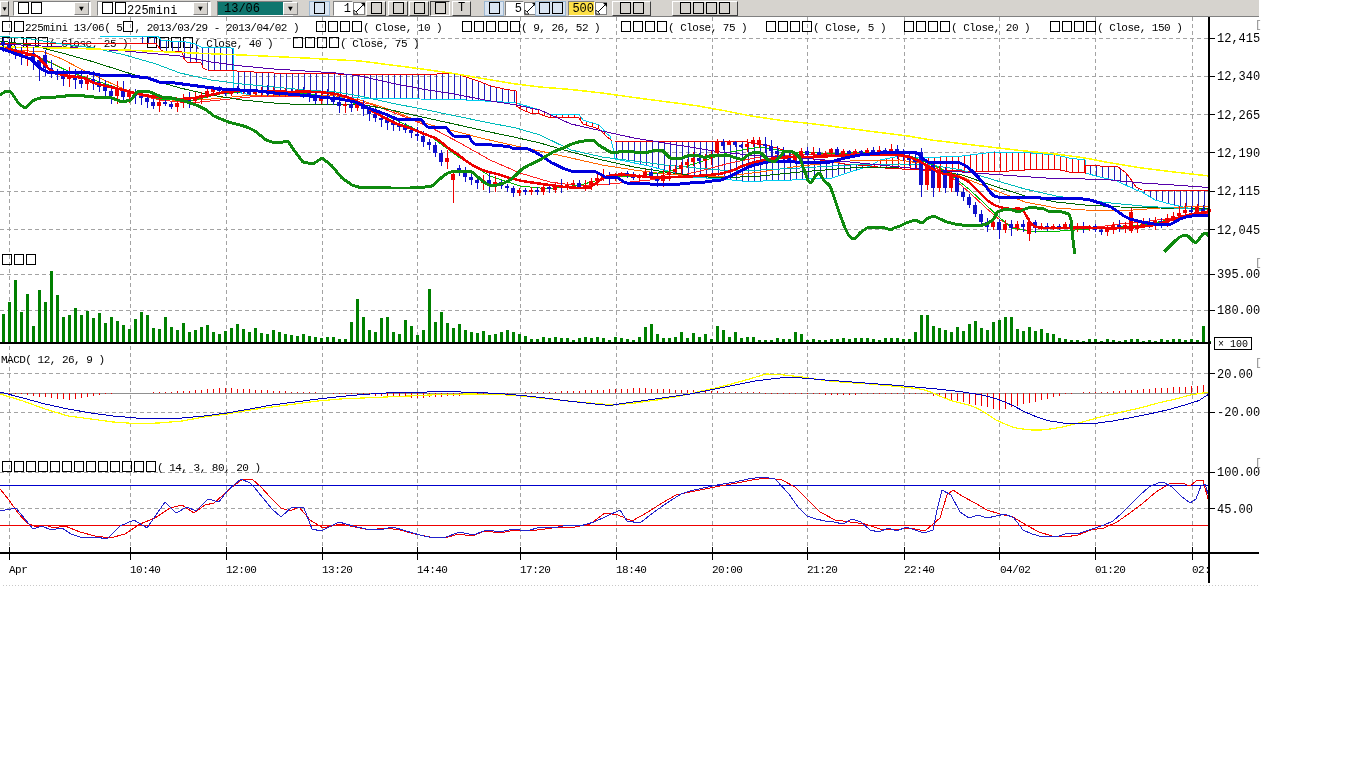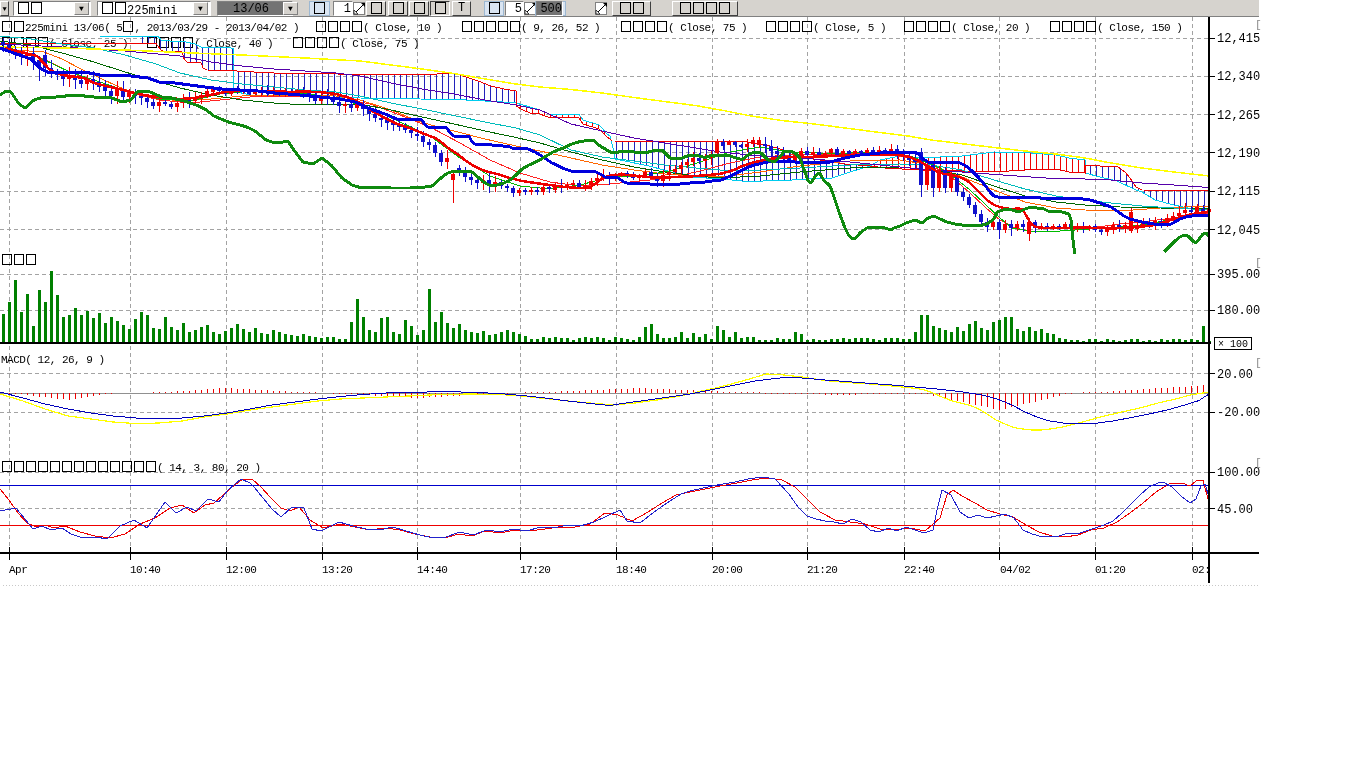--- a/index.html
+++ b/index.html
@@ -1151,21 +1151,21 @@
 <text x="1255" y="266" font-size="11px" fill="#888">[</text>
 <text x="1255" y="366" font-size="11px" fill="#888">[</text>
 <text x="1255" y="466" font-size="11px" fill="#888">[</text>
     </svg></div>
 <div style="position:absolute;left:0;top:0;width:1259px;height:17px;background:#d6d3ce;border-bottom:1px solid #808080">
     <div style="position:absolute;left:0px;top:1px;width:9px;height:15px;border-top:1px solid #fff;border-left:1px solid #fff;border-bottom:1px solid #404040;border-right:1px solid #404040;background:#d6d3ce;font-size:12px;text-align:center;line-height:13px;overflow:hidden"><span style="font-size:7px">▼</span></div>
     <div style="position:absolute;left:13px;top:1px;width:78px;height:15px;background:#fff;border-top:1px solid #808080;border-left:1px solid #808080;border-bottom:1px solid #fff;border-right:1px solid #fff;font-size:12px;line-height:14px;text-align:left;padding:0 3px;overflow:hidden"><span style="display:inline-block;width:9px;height:10px;border:1px solid #000;margin:0 1px"></span><span style="display:inline-block;width:9px;height:10px;border:1px solid #000;margin:0 1px"></span></div>
     <div style="position:absolute;left:74px;top:2px;width:15px;height:13px;background:#d6d3ce;border:1px solid #808080;border-top-color:#fff;border-left-color:#fff;text-align:center;font-size:8px;line-height:12px">▼</div>
     <div style="position:absolute;left:97px;top:1px;width:114px;height:15px;background:#fff;border-top:1px solid #808080;border-left:1px solid #808080;border-bottom:1px solid #fff;border-right:1px solid #fff;font-size:12px;line-height:14px;text-align:left;padding:0 3px;overflow:hidden"><span style="display:inline-block;width:9px;height:10px;border:1px solid #000;margin:0 1px"></span><span style="display:inline-block;width:9px;height:10px;border:1px solid #000;margin:0 1px"></span>225mini</div>
     <div style="position:absolute;left:193px;top:2px;width:15px;height:13px;background:#d6d3ce;border:1px solid #808080;border-top-color:#fff;border-left-color:#fff;text-align:center;font-size:8px;line-height:12px">▼</div>
-    <div style="position:absolute;left:217px;top:1px;width:76px;height:15px;background:#737373;border-top:1px solid #808080;border-left:1px solid #808080;border-bottom:1px solid #fff;border-right:1px solid #fff;font-size:12px;line-height:14px;text-align:left;padding:0 15px;overflow:hidden">13/06</div>
+    <div style="position:absolute;left:217px;top:1px;width:76px;height:15px;background:#0f766e;border-top:1px solid #808080;border-left:1px solid #808080;border-bottom:1px solid #fff;border-right:1px solid #fff;font-size:12px;line-height:14px;text-align:left;padding:0 6px;overflow:hidden">13/06</div>
     <div style="position:absolute;left:283px;top:2px;width:15px;height:13px;background:#d6d3ce;border:1px solid #808080;border-top-color:#fff;border-left-color:#fff;text-align:center;font-size:8px;line-height:12px">▼</div>
     <div style="position:absolute;left:309px;top:1px;width:21px;height:15px;background:#d9e4f1;border:1px solid #9db8d2;font-size:12px;text-align:center;line-height:13px"><span style="display:inline-block;width:9px;height:10px;border:1px solid #000;margin:0 1px"></span></div>
     <div style="position:absolute;left:333px;top:1px;width:20px;height:15px;background:#fff;border-top:1px solid #808080;border-left:1px solid #808080;border-bottom:1px solid #fff;border-right:1px solid #fff;font-size:12px;line-height:14px;text-align:right;padding:0 1px;overflow:hidden">1</div>
     <div style="position:absolute;left:353px;top:2px;width:12px;height:13px;background:#fff;border:1px solid #808080"></div>
     <svg style="position:absolute;left:353px;top:2px" width="13" height="13">
       <line x1="1" y1="12" x2="12" y2="1" stroke="#000"></line>
       <path d="M 8 1 L 12 1 L 12 5 Z" fill="#000"></path>
       <path d="M 1 8 L 1 12 L 5 12 Z" fill="#fff" stroke="#000" stroke-width="0.7"></path>
     </svg>
     <div style="position:absolute;left:366px;top:1px;width:20px;height:15px;border-top:1px solid #fff;border-left:1px solid #fff;border-bottom:1px solid #404040;border-right:1px solid #404040;background:#d6d3ce;font-size:12px;text-align:center;line-height:13px;overflow:hidden"><span style="display:inline-block;width:9px;height:10px;border:1px solid #000;margin:0 1px"></span></div>
@@ -1175,21 +1175,21 @@
     <div style="position:absolute;left:452px;top:1px;width:19px;height:15px;border-top:1px solid #fff;border-left:1px solid #fff;border-bottom:1px solid #404040;border-right:1px solid #404040;background:#d6d3ce;font-size:12px;text-align:center;line-height:13px;overflow:hidden">T</div>
     <div style="position:absolute;left:484px;top:1px;width:20px;height:15px;background:#d9e4f1;border:1px solid #9db8d2;font-size:12px;text-align:center;line-height:13px"><span style="display:inline-block;width:9px;height:10px;border:1px solid #000;margin:0 1px"></span></div>
     <div style="position:absolute;left:505px;top:1px;width:19px;height:15px;background:#fff;border-top:1px solid #808080;border-left:1px solid #808080;border-bottom:1px solid #fff;border-right:1px solid #fff;font-size:12px;line-height:14px;text-align:right;padding:0 1px;overflow:hidden">5</div>
     <div style="position:absolute;left:524px;top:2px;width:12px;height:13px;background:#fff;border:1px solid #808080"></div>
     <svg style="position:absolute;left:524px;top:2px" width="13" height="13">
       <line x1="1" y1="12" x2="12" y2="1" stroke="#000"></line>
       <path d="M 8 1 L 12 1 L 12 5 Z" fill="#000"></path>
       <path d="M 1 8 L 1 12 L 5 12 Z" fill="#fff" stroke="#000" stroke-width="0.7"></path>
     </svg>
     <div style="position:absolute;left:535px;top:1px;width:31px;height:15px;background:#d9e4f1;border:1px solid #9db8d2;font-size:12px;text-align:center;line-height:13px"><span style="display:inline-block;width:9px;height:10px;border:1px solid #000;margin:0 1px"></span><span style="display:inline-block;width:9px;height:10px;border:1px solid #000;margin:0 1px"></span></div>
-    <div style="position:absolute;left:536px;top:1px;width:27px;height:15px;background:#737373;border-top:1px solid #808080;border-left:1px solid #808080;border-bottom:1px solid #fff;border-right:1px solid #fff;font-size:12px;line-height:14px;text-align:right;padding:0 0;overflow:hidden">500</div>
+    <div style="position:absolute;left:568px;top:1px;width:27px;height:15px;background:#fde047;border-top:1px solid #808080;border-left:1px solid #808080;border-bottom:1px solid #fff;border-right:1px solid #fff;font-size:12px;line-height:14px;text-align:right;padding:0 0;overflow:hidden">500</div>
     <div style="position:absolute;left:595px;top:2px;width:12px;height:13px;background:#fff;border:1px solid #808080"></div>
     <svg style="position:absolute;left:595px;top:2px" width="13" height="13">
       <line x1="1" y1="12" x2="12" y2="1" stroke="#000"></line>
       <path d="M 8 1 L 12 1 L 12 5 Z" fill="#000"></path>
       <path d="M 1 8 L 1 12 L 5 12 Z" fill="#fff" stroke="#000" stroke-width="0.7"></path>
     </svg>
     <div style="position:absolute;left:612px;top:1px;width:39px;height:15px;border-top:1px solid #fff;border-left:1px solid #fff;border-bottom:1px solid #404040;border-right:1px solid #404040;background:#d6d3ce;font-size:12px;text-align:center;line-height:13px;overflow:hidden"><span style="display:inline-block;width:9px;height:10px;border:1px solid #000;margin:0 1px"></span><span style="display:inline-block;width:9px;height:10px;border:1px solid #000;margin:0 1px"></span></div>
     <div style="position:absolute;left:672px;top:1px;width:66px;height:15px;border-top:1px solid #fff;border-left:1px solid #fff;border-bottom:1px solid #404040;border-right:1px solid #404040;background:#d6d3ce;font-size:12px;text-align:center;line-height:13px;overflow:hidden"><span style="display:inline-block;width:9px;height:10px;border:1px solid #000;margin:0 1px"></span><span style="display:inline-block;width:9px;height:10px;border:1px solid #000;margin:0 1px"></span><span style="display:inline-block;width:9px;height:10px;border:1px solid #000;margin:0 1px"></span><span style="display:inline-block;width:9px;height:10px;border:1px solid #000;margin:0 1px"></span></div>
   </div>
 </body></html>

